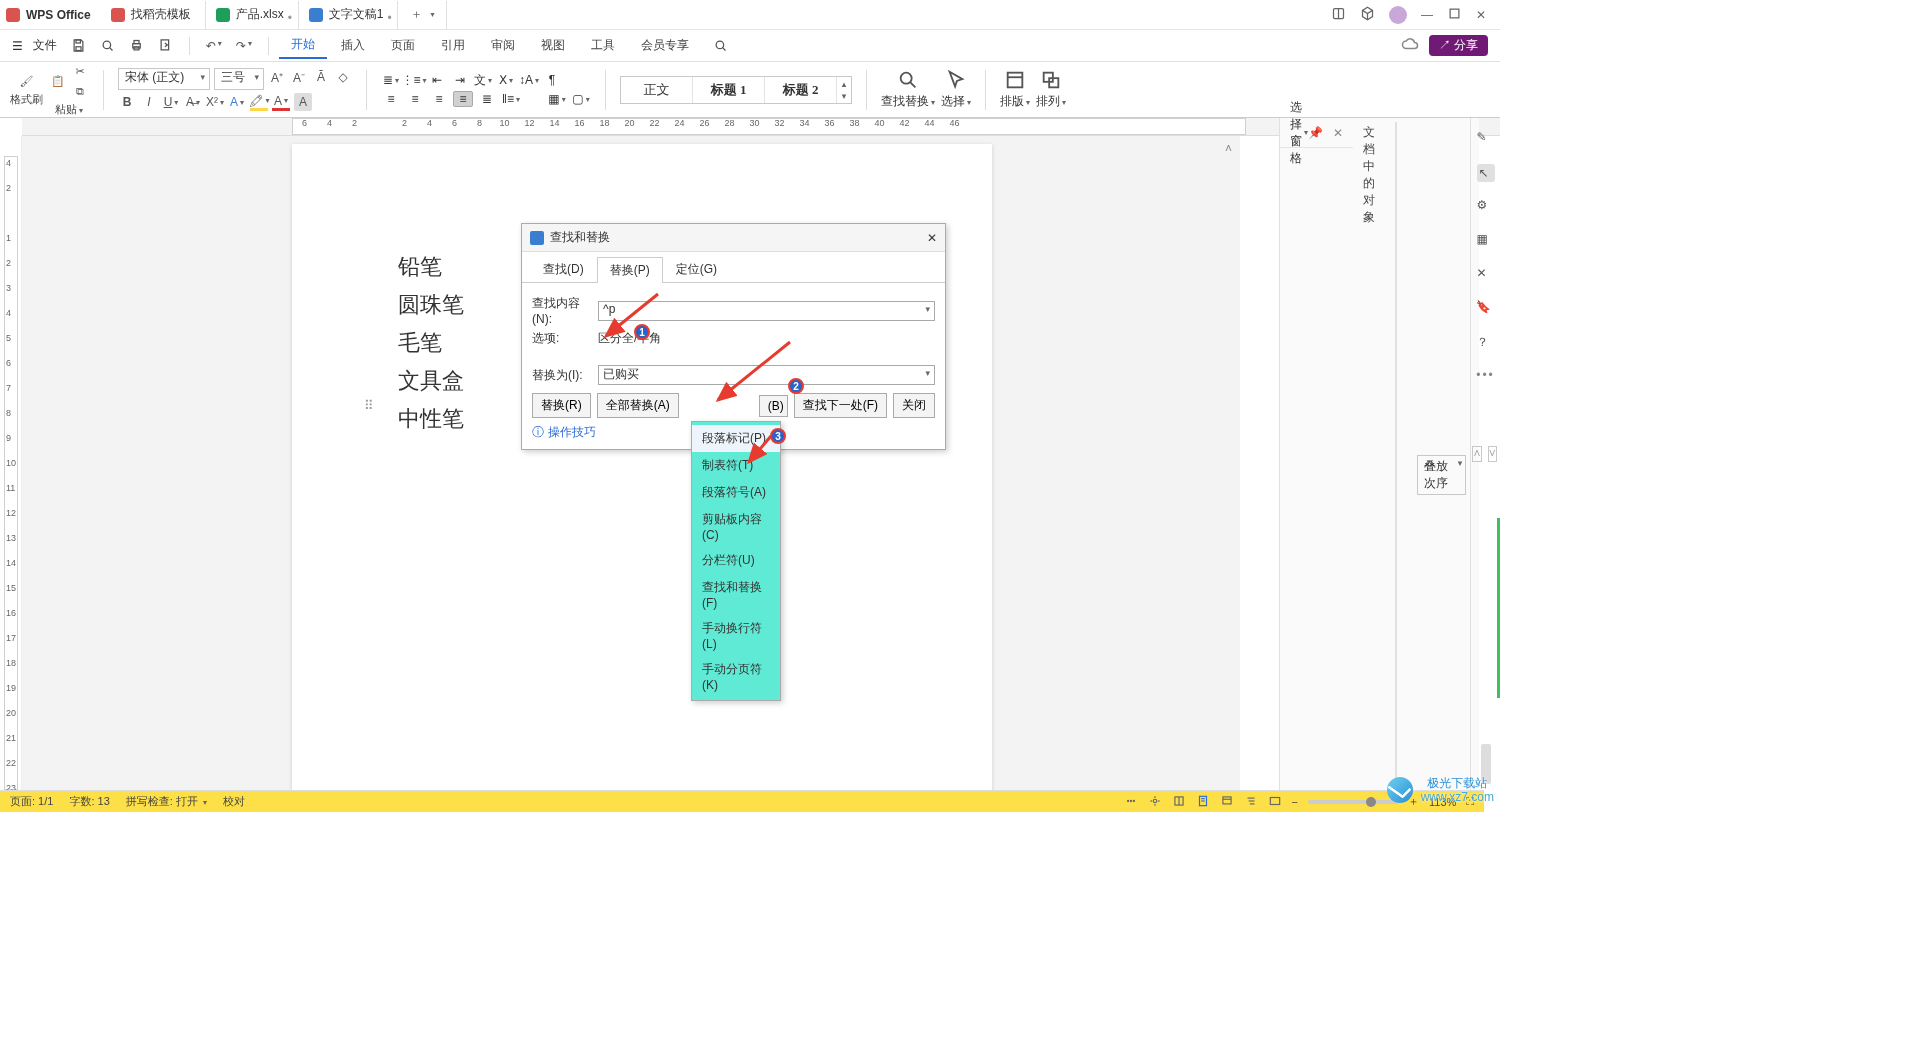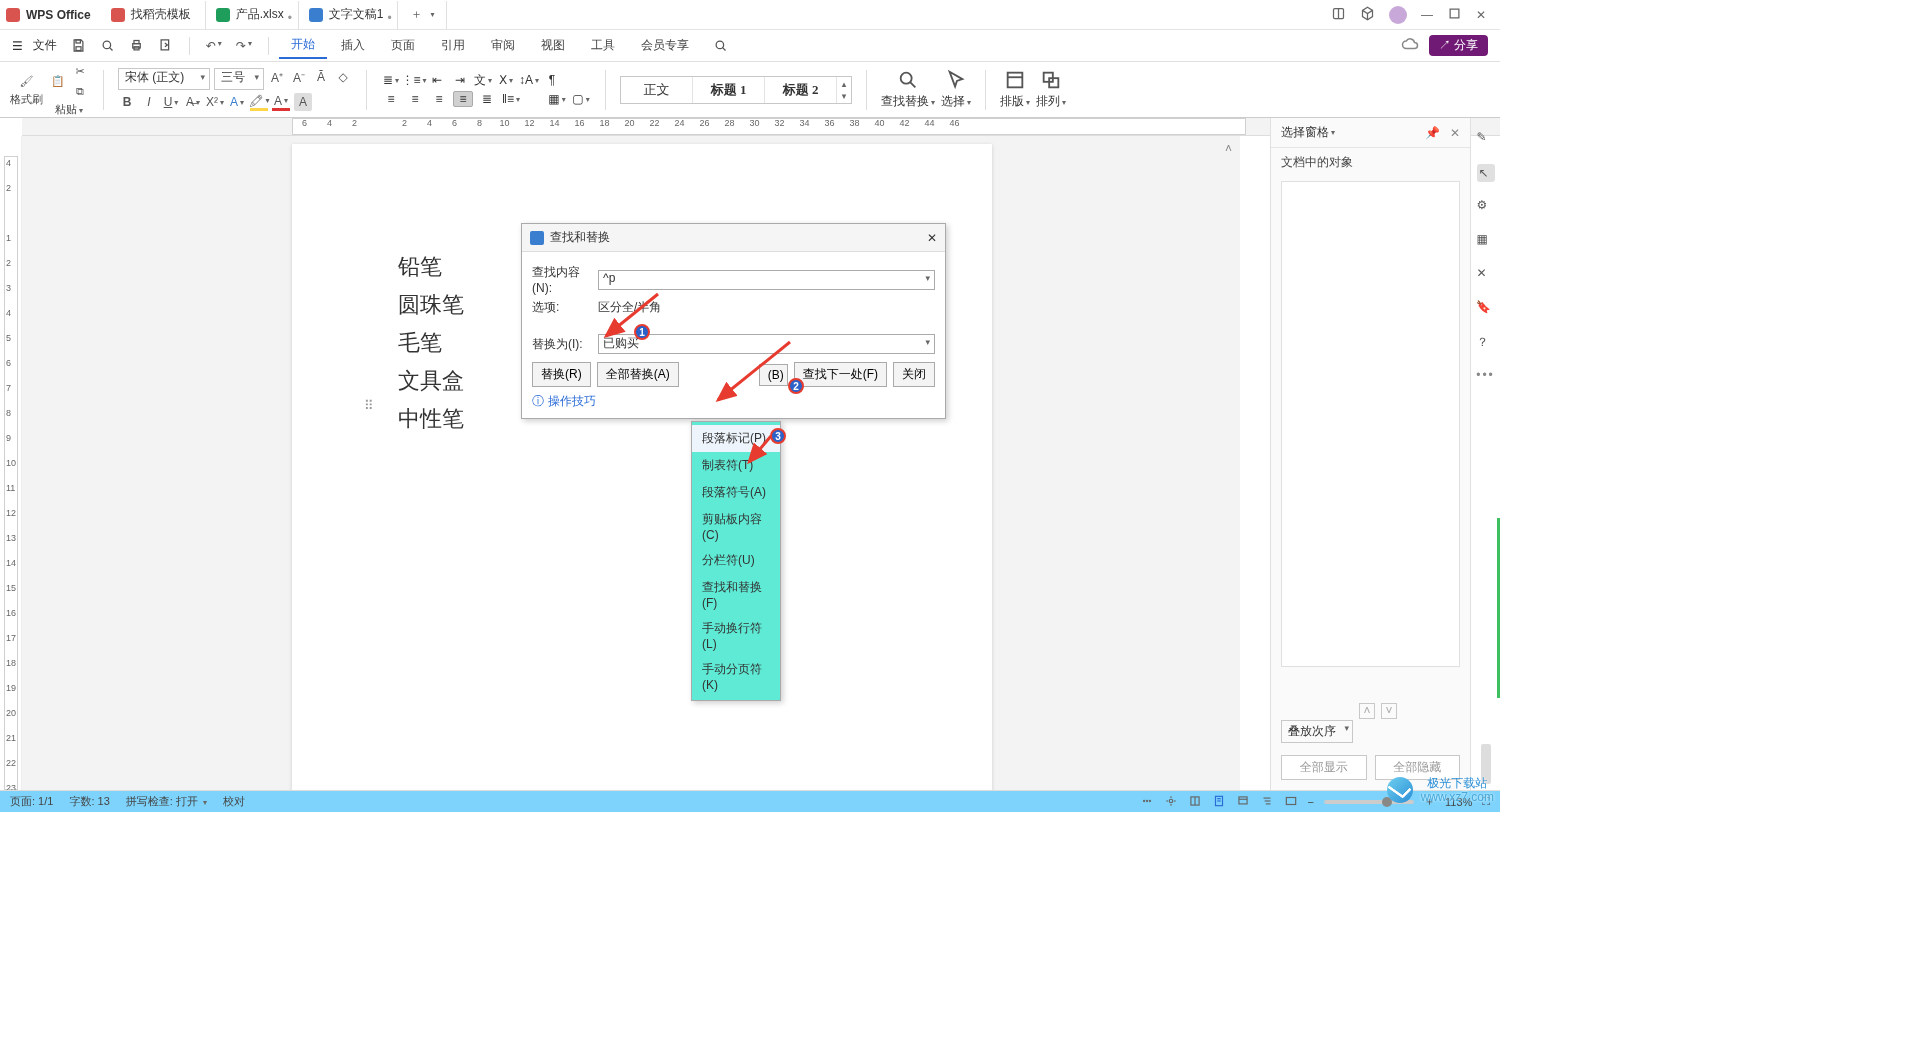--- a/index.html
+++ b/index.html
@@ -70,34 +70,34 @@
   .move-handle{position:absolute;left:72px;top:254px;color:#999;font-size:13px;}
 
   
   .right-strip{position:absolute;right:0;top:118px;bottom:22px;width:30px;border-left:1px solid #e0e0e0;display:flex;flex-direction:column;align-items:center;gap:16px;padding-top:12px;}
   .right-strip .sicon{width:18px;height:18px;color:#555;}
   .right-strip .sicon.active{background:#e0e0e0;border-radius:3px;padding:2px;}
   .right-strip .dots{letter-spacing:2px;color:#888;}
   .right-strip .col-btn{position:absolute;bottom:6px;width:10px;height:40px;background:#ddd;border-radius:2px;}
 
   
-  .sel-pane{position:absolute;right:30px;top:118px;bottom:22px;width:200px;border-left:1px solid #e0e0e0;background:#fafafa;display:flex;flex-direction:column;}
+  .sel-pane{position:absolute;right:21px;top:118px;bottom:22px;width:200px;border-left:1px solid #e0e0e0;background:#fafafa;display:flex;flex-direction:row;}
   .sel-pane header{height:30px;display:flex;align-items:center;padding:0 10px;border-bottom:1px solid #e5e5e5;font-size:12px;}
   .sel-pane header .hicons{margin-left:auto;display:flex;gap:10px;color:#888;}
   .sel-sub{padding:6px 10px;font-size:12px;color:#444;}
   .sel-body{flex:1;margin:4px 10px;border:1px solid #e0e0e0;background:#fff;}
   .sel-foot{padding:8px 10px;display:flex;align-items:center;gap:6px;}
   .sel-foot .cbo{border:1px solid #c8c8c8;padding:2px 16px 2px 6px;position:relative;margin-top:41px;}
   .sel-foot .cbo::after{content:"▾";position:absolute;right:3px;top:2px;font-size:9px;color:#666;}
   .sel-foot .step{width:16px;height:16px;border:1px solid #c8c8c8;text-align:center;line-height:14px;color:#aaa;}
   .sel-bbar{display:flex;gap:8px;padding:4px 10px 10px;}
   .sel-bbar button{flex:1;border:1px solid #c8c8c8;background:#fff;padding:3px 0;font-size:12px;color:#999;}
 
   
-  .statusbar{position:absolute;left:0;right:0;bottom:0;height:22px;border-top:1px solid #ddd;background:#7dd3fc;display:flex;align-items:center;font-size:11px;color:#444;padding:0 10px;gap:16px;}
+  .statusbar{position:absolute;left:0;right:16px;bottom:0;height:22px;border-top:1px solid #ddd;background:#fde047;display:flex;align-items:center;font-size:11px;color:#444;padding:0 10px;gap:16px;}
   .statusbar .right{margin-left:auto;display:flex;align-items:center;gap:10px;}
   .statusbar .zoom-track{width:90px;height:4px;background:#ccc;position:relative;border-radius:2px;}
   .statusbar .zoom-track::after{content:"";position:absolute;left:58px;top:-3px;width:10px;height:10px;background:#888;border-radius:50%;}
   .sicon-s{width:14px;height:14px;}
 
   
   .dialog{position:absolute;left:521px;top:223px;width:425px;background:#fff;border:1px solid #aaa;box-shadow:2px 2px 6px rgba(0,0,0,.2);}
   .dialog header{height:28px;background:#f5f5f5;display:flex;align-items:center;padding:0 8px;border-bottom:1px solid #ddd;}
   .dialog header .dicn{width:14px;height:14px;background:#3a7ed0;border-radius:2px;margin-right:6px;}
   .dialog header .x{margin-left:auto;cursor:pointer;}
@@ -513,20 +513,25 @@
     <span>⛶</span>
   </div>
 </div>
 
 <div class="dialog">
   <header>
     <span class="dicn"></span>
     <span>查找和替换</span>
     <span class="x">✕</span>
   </header>
+  <div class="dtabs">
+    <div class="dtab">查找(D)</div>
+    <div class="dtab active">替换(P)</div>
+    <div class="dtab">定位(G)</div>
+  </div>
   <div class="dbody">
     <div class="drow">
       <label>查找内容(N):</label>
       <div class="field">^p</div>
     </div>
     <div class="drow">
       <label>选项:</label>
       <span>区分全/半角</span>
     </div>
     <div class="drow" style="margin-top:18px;">

